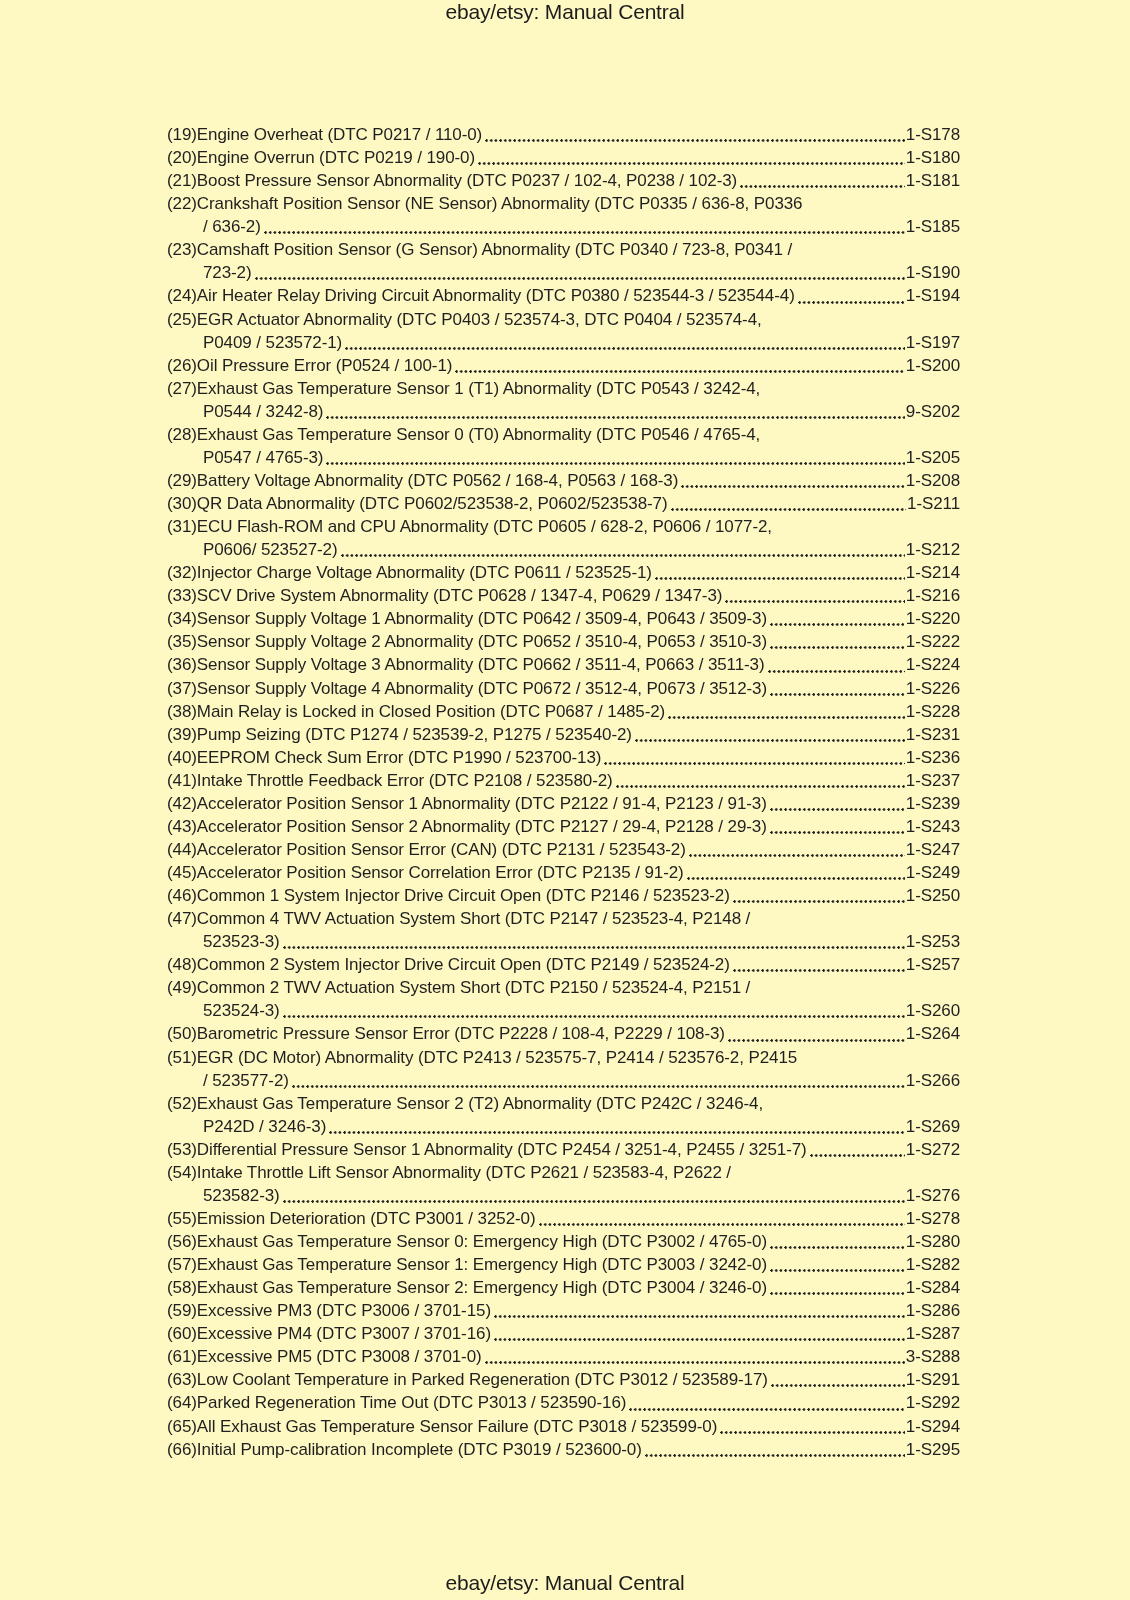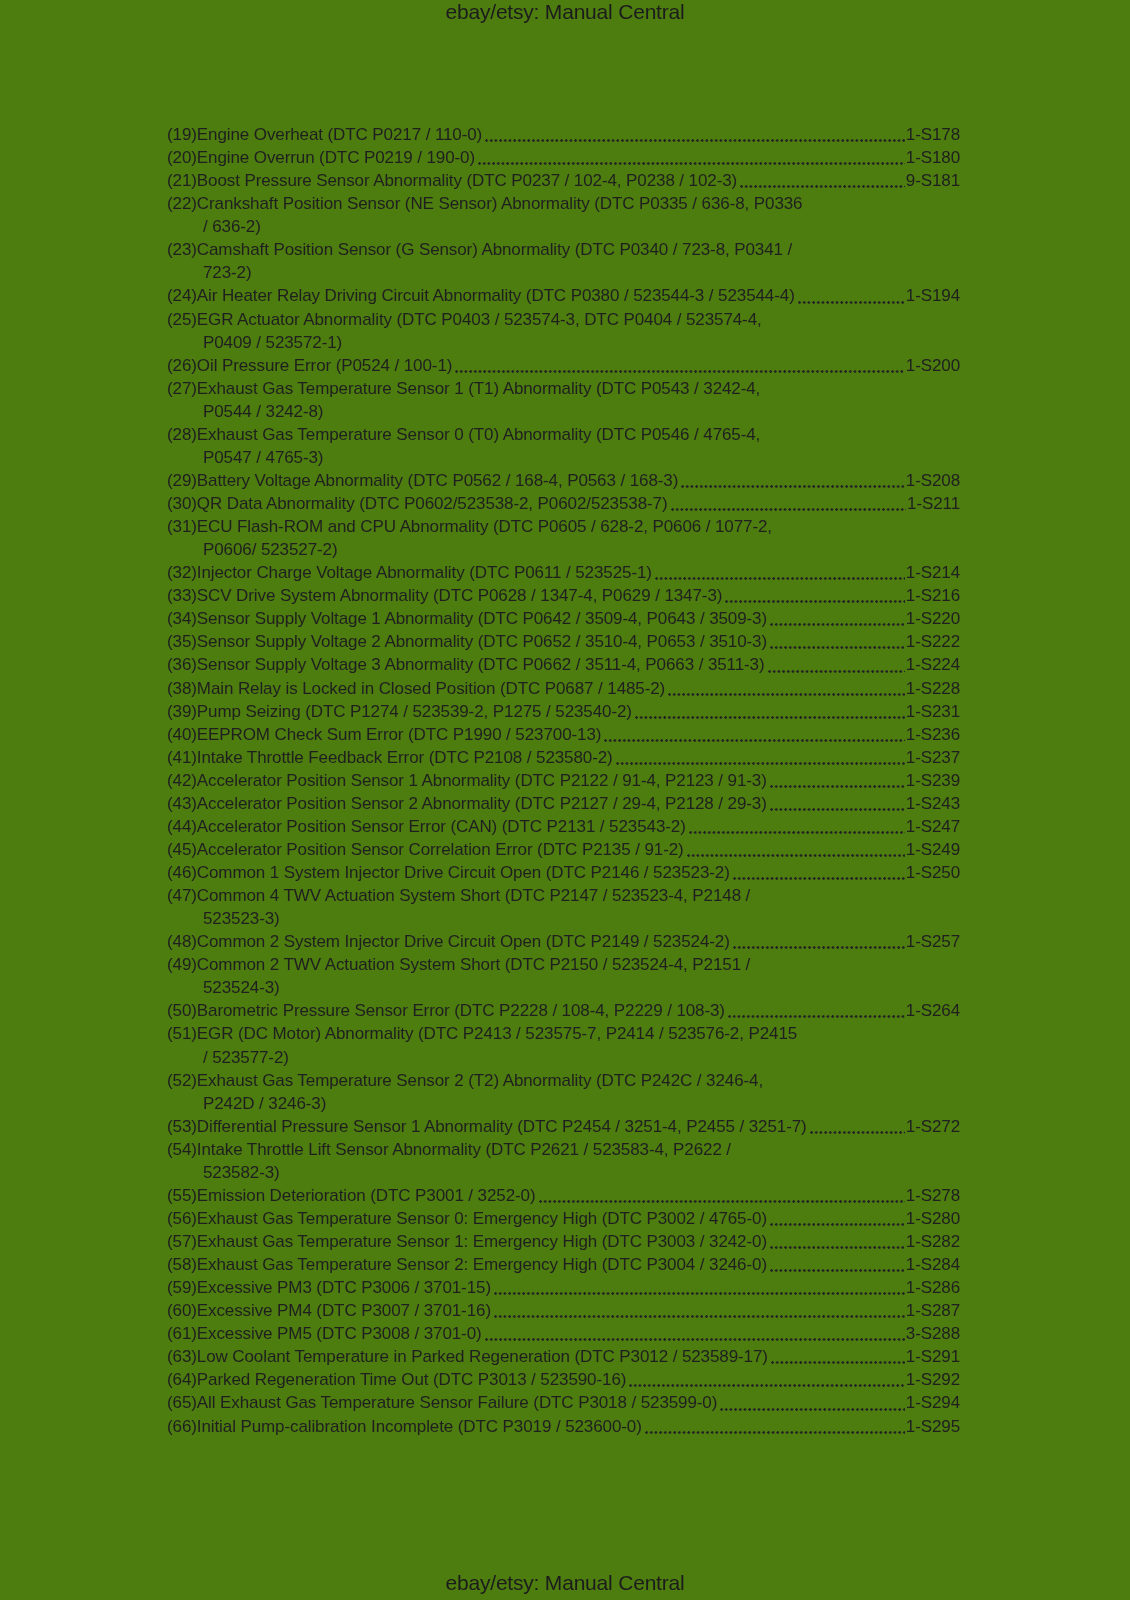--- a/index.html
+++ b/index.html
@@ -1,20 +1,20 @@
 <!DOCTYPE html>
 <html><head>
 <meta charset="utf-8">
 <style>
   html, body { margin: 0; padding: 0; background: #ffffff; }
   .page {
     position: relative;
     width: 1130px;
     height: 1600px;
-    background: #4d7c0f;
+    background: #fef9c3;
     font-family: "Liberation Sans", sans-serif;
     color: #1f1f1f;
     overflow: hidden;
   }
   .banner {
     position: absolute;
     left: 0;
     width: 100%;
     text-align: center;
     font-size: 21px;
@@ -33,21 +33,21 @@
     letter-spacing: -0.1px;
   }
   .toc-line {
     display: flex;
     align-items: baseline;
     height: 23.07px;
     line-height: 23.07px;
     white-space: pre;
     overflow: hidden;
   }
-  .toc-line.cont { padding-left: 36px; flex-direction: column; }
+  .toc-line.cont { padding-left: 36px; }
   .toc-text { flex: 0 0 auto; }
   .leader {
     flex: 1 1 auto;
     min-width: 5px;
     align-self: flex-end;
     height: 3px;
     margin: 0 1px 4px 3px;
     background-image: radial-gradient(circle at 1.5px 1.5px, #222222 1.15px, rgba(0,0,0,0) 1.45px);
     background-size: 4.7px 3px;
     background-repeat: repeat-x;
@@ -56,21 +56,21 @@
 </style>
 </head>
 <body>
 
 <div class="page">
   <div class="banner top">ebay/etsy: Manual Central</div>
 
   <div class="toc">
       <div class="toc-line"><span class="toc-text">(19)Engine Overheat (DTC P0217 / 110-0)</span><span class="leader"></span><span class="toc-page">1-S178</span></div>
       <div class="toc-line"><span class="toc-text">(20)Engine Overrun (DTC P0219 / 190-0)</span><span class="leader"></span><span class="toc-page">1-S180</span></div>
-      <div class="toc-line"><span class="toc-text">(21)Boost Pressure Sensor Abnormality (DTC P0237 / 102-4, P0238 / 102-3)</span><span class="leader"></span><span class="toc-page">9-S181</span></div>
+      <div class="toc-line"><span class="toc-text">(21)Boost Pressure Sensor Abnormality (DTC P0237 / 102-4, P0238 / 102-3)</span><span class="leader"></span><span class="toc-page">1-S181</span></div>
       <div class="toc-line"><span class="toc-text">(22)Crankshaft Position Sensor (NE Sensor) Abnormality (DTC P0335 / 636-8, P0336</span></div>
       <div class="toc-line cont"><span class="toc-text">/ 636-2)</span><span class="leader"></span><span class="toc-page">1-S185</span></div>
       <div class="toc-line"><span class="toc-text">(23)Camshaft Position Sensor (G Sensor) Abnormality (DTC P0340 / 723-8, P0341 /</span></div>
       <div class="toc-line cont"><span class="toc-text">723-2)</span><span class="leader"></span><span class="toc-page">1-S190</span></div>
       <div class="toc-line"><span class="toc-text">(24)Air Heater Relay Driving Circuit Abnormality (DTC P0380 / 523544-3 / 523544-4)</span><span class="leader"></span><span class="toc-page">1-S194</span></div>
       <div class="toc-line"><span class="toc-text">(25)EGR Actuator Abnormality (DTC P0403 / 523574-3, DTC P0404 / 523574-4,</span></div>
       <div class="toc-line cont"><span class="toc-text">P0409 / 523572-1)</span><span class="leader"></span><span class="toc-page">1-S197</span></div>
       <div class="toc-line"><span class="toc-text">(26)Oil Pressure Error (P0524 / 100-1)</span><span class="leader"></span><span class="toc-page">1-S200</span></div>
       <div class="toc-line"><span class="toc-text">(27)Exhaust Gas Temperature Sensor 1 (T1) Abnormality (DTC P0543 / 3242-4,</span></div>
       <div class="toc-line cont"><span class="toc-text">P0544 / 3242-8)</span><span class="leader"></span><span class="toc-page">9-S202</span></div>
@@ -78,20 +78,21 @@
       <div class="toc-line cont"><span class="toc-text">P0547 / 4765-3)</span><span class="leader"></span><span class="toc-page">1-S205</span></div>
       <div class="toc-line"><span class="toc-text">(29)Battery Voltage Abnormality (DTC P0562 / 168-4, P0563 / 168-3)</span><span class="leader"></span><span class="toc-page">1-S208</span></div>
       <div class="toc-line"><span class="toc-text">(30)QR Data Abnormality (DTC P0602/523538-2, P0602/523538-7)</span><span class="leader"></span><span class="toc-page">1-S211</span></div>
       <div class="toc-line"><span class="toc-text">(31)ECU Flash-ROM and CPU Abnormality (DTC P0605 / 628-2, P0606 / 1077-2,</span></div>
       <div class="toc-line cont"><span class="toc-text">P0606/ 523527-2)</span><span class="leader"></span><span class="toc-page">1-S212</span></div>
       <div class="toc-line"><span class="toc-text">(32)Injector Charge Voltage Abnormality (DTC P0611 / 523525-1)</span><span class="leader"></span><span class="toc-page">1-S214</span></div>
       <div class="toc-line"><span class="toc-text">(33)SCV Drive System Abnormality (DTC P0628 / 1347-4, P0629 / 1347-3)</span><span class="leader"></span><span class="toc-page">1-S216</span></div>
       <div class="toc-line"><span class="toc-text">(34)Sensor Supply Voltage 1 Abnormality (DTC P0642 / 3509-4, P0643 / 3509-3)</span><span class="leader"></span><span class="toc-page">1-S220</span></div>
       <div class="toc-line"><span class="toc-text">(35)Sensor Supply Voltage 2 Abnormality (DTC P0652 / 3510-4, P0653 / 3510-3)</span><span class="leader"></span><span class="toc-page">1-S222</span></div>
       <div class="toc-line"><span class="toc-text">(36)Sensor Supply Voltage 3 Abnormality (DTC P0662 / 3511-4, P0663 / 3511-3)</span><span class="leader"></span><span class="toc-page">1-S224</span></div>
+      <div class="toc-line"><span class="toc-text">(37)Sensor Supply Voltage 4 Abnormality (DTC P0672 / 3512-4, P0673 / 3512-3)</span><span class="leader"></span><span class="toc-page">1-S226</span></div>
       <div class="toc-line"><span class="toc-text">(38)Main Relay is Locked in Closed Position (DTC P0687 / 1485-2)</span><span class="leader"></span><span class="toc-page">1-S228</span></div>
       <div class="toc-line"><span class="toc-text">(39)Pump Seizing (DTC P1274 / 523539-2, P1275 / 523540-2)</span><span class="leader"></span><span class="toc-page">1-S231</span></div>
       <div class="toc-line"><span class="toc-text">(40)EEPROM Check Sum Error (DTC P1990 / 523700-13)</span><span class="leader"></span><span class="toc-page">1-S236</span></div>
       <div class="toc-line"><span class="toc-text">(41)Intake Throttle Feedback Error (DTC P2108 / 523580-2)</span><span class="leader"></span><span class="toc-page">1-S237</span></div>
       <div class="toc-line"><span class="toc-text">(42)Accelerator Position Sensor 1 Abnormality (DTC P2122 / 91-4, P2123 / 91-3)</span><span class="leader"></span><span class="toc-page">1-S239</span></div>
       <div class="toc-line"><span class="toc-text">(43)Accelerator Position Sensor 2 Abnormality (DTC P2127 / 29-4, P2128 / 29-3)</span><span class="leader"></span><span class="toc-page">1-S243</span></div>
       <div class="toc-line"><span class="toc-text">(44)Accelerator Position Sensor Error (CAN) (DTC P2131 / 523543-2)</span><span class="leader"></span><span class="toc-page">1-S247</span></div>
       <div class="toc-line"><span class="toc-text">(45)Accelerator Position Sensor Correlation Error (DTC P2135 / 91-2)</span><span class="leader"></span><span class="toc-page">1-S249</span></div>
       <div class="toc-line"><span class="toc-text">(46)Common 1 System Injector Drive Circuit Open (DTC P2146 / 523523-2)</span><span class="leader"></span><span class="toc-page">1-S250</span></div>
       <div class="toc-line"><span class="toc-text">(47)Common 4 TWV Actuation System Short (DTC P2147 / 523523-4, P2148 /</span></div>

